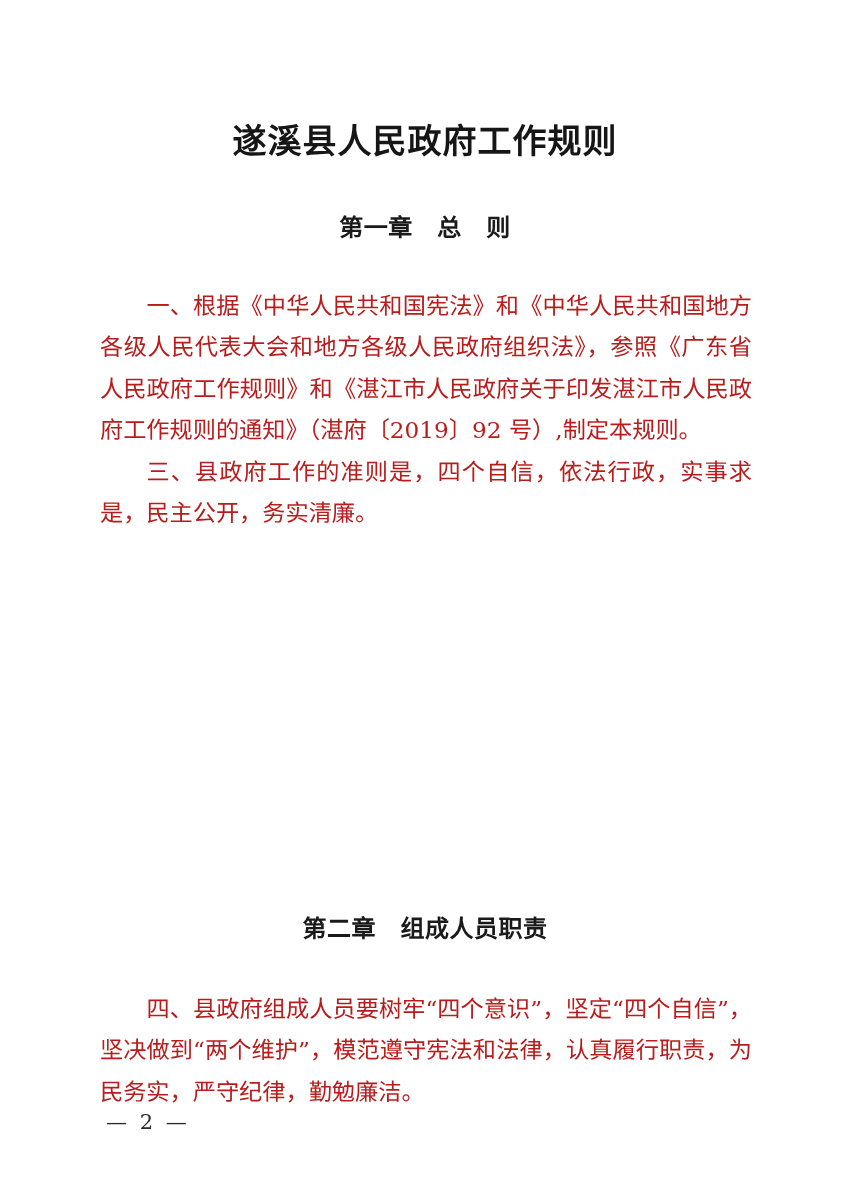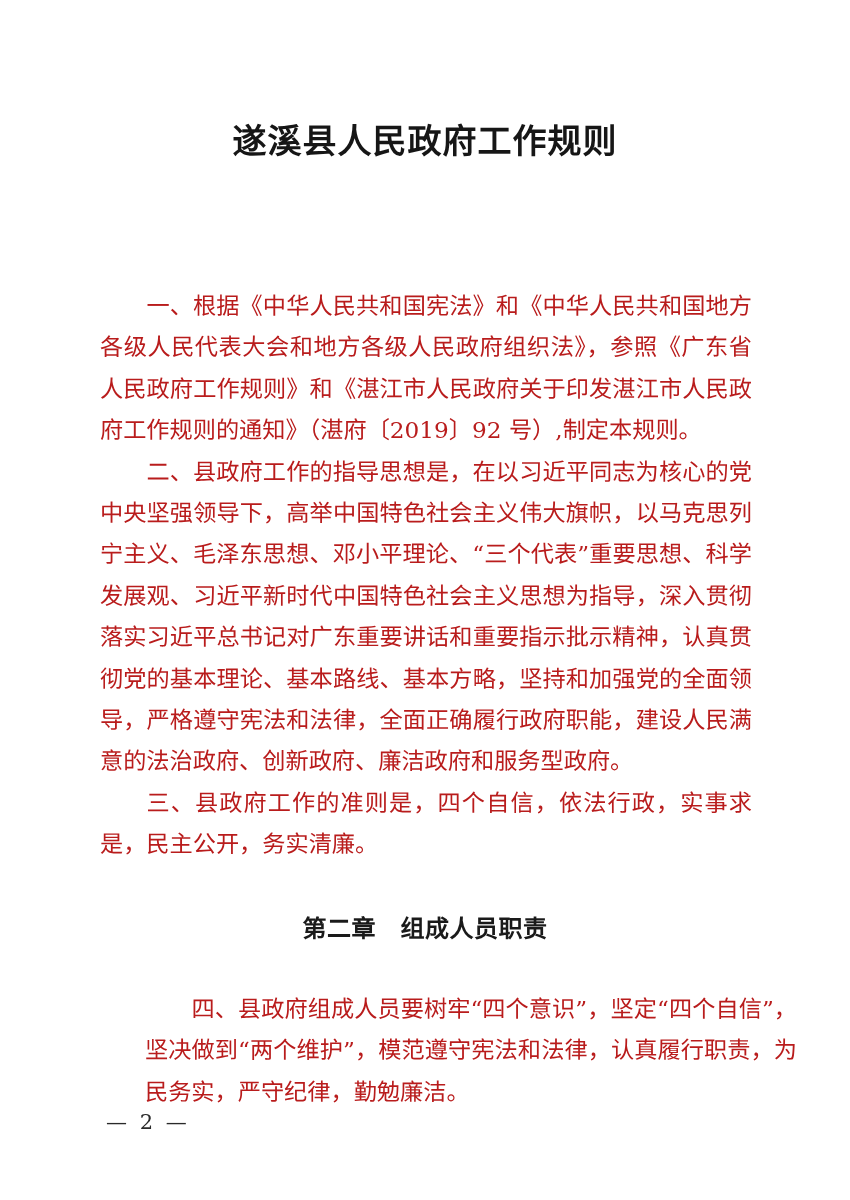--- a/index.html
+++ b/index.html
@@ -49,21 +49,21 @@
     left: 100px;
     width: 652px;
     font-family: "DejaVu Serif", "Liberation Serif", serif;
     font-size: 23.2px;
     line-height: 41.4px;
     text-align: justify;
     text-justify: inter-character;
     color: #b91c1c;
   }
   .block-1 { top: 285px; }
-  .block-2 { top: 988px; margin-left: 45px; }
+  .block-2 { top: 988px; }
   .body-block p {
     margin: 0;
     padding: 0;
     text-indent: 2em;
   }
   .page-number {
     position: absolute;
     left: 106px;
     top: 1110px;
     font-family: "DejaVu Serif", "Liberation Serif", serif;
@@ -73,24 +73,24 @@
     white-space: pre;
   }
 </style>
 </head>
 <body>
 
 <div class="page">
 
   <div class="doc-title">遂溪县人民政府工作规则</div>
 
+  <div class="chapter-heading heading-1">第一章　总　则</div>
 
   <div class="body-block block-1">
     <p>一、根据《中华人民共和国宪法》和《中华人民共和国地方各级人民代表大会和地方各级人民政府组织法》，参照《广东省人民政府工作规则》和《湛江市人民政府关于印发湛江市人民政府工作规则的通知》（湛府〔2019〕92 号）,制定本规则。</p>
-    <p>二、县政府工作的指导思想是，在以习近平同志为核心的党中央坚强领导下，高举中国特色社会主义伟大旗帜，以马克思列宁主义、毛泽东思想、邓小平理论、“三个代表”重要思想、科学发展观、习近平新时代中国特色社会主义思想为指导，深入贯彻落实习近平总书记对广东重要讲话和重要指示批示精神，认真贯彻党的基本理论、基本路线、基本方略，坚持和加强党的全面领导，严格遵守宪法和法律，全面正确履行政府职能，建设人民满意的法治政府、创新政府、廉洁政府和服务型政府。</p>
     <p>三、县政府工作的准则是，四个自信，依法行政，实事求是，民主公开，务实清廉。</p>
   </div>
 
   <div class="chapter-heading heading-2">第二章　组成人员职责</div>
 
   <div class="body-block block-2">
     <p>四、县政府组成人员要树牢“四个意识”，坚定“四个自信”，坚决做到“两个维护”，模范遵守宪法和法律，认真履行职责，为民务实，严守纪律，勤勉廉洁。</p>
   </div>
 
   <div class="page-number">— 2 —</div>

